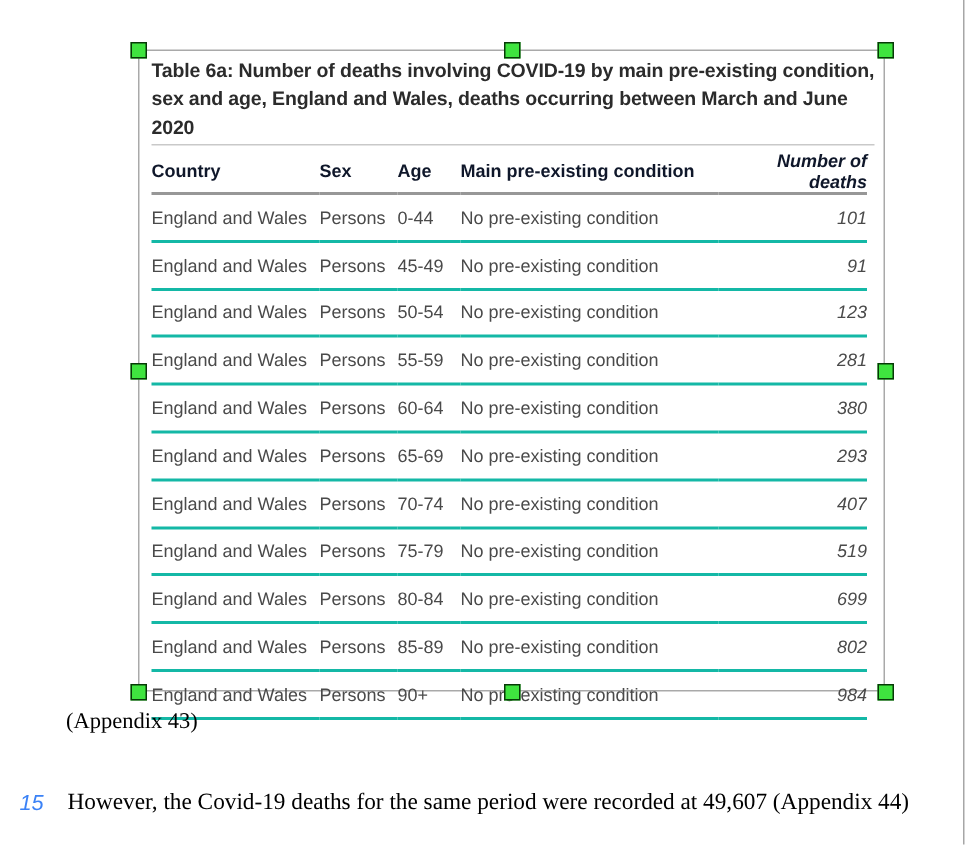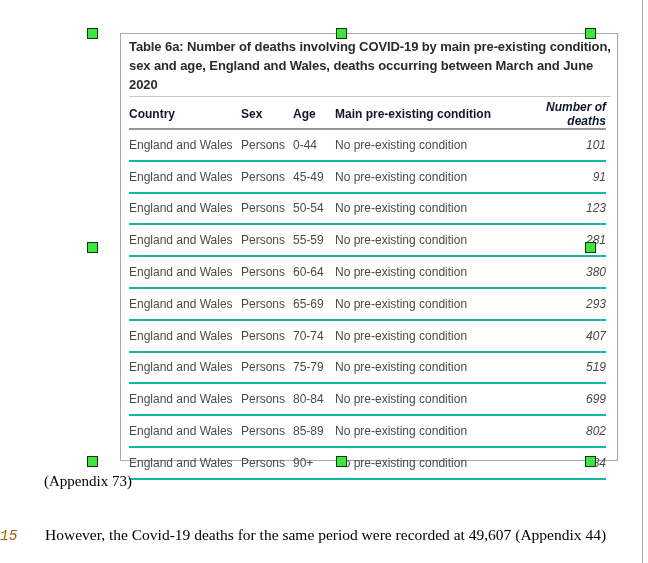--- a/index.html
+++ b/index.html
@@ -7,21 +7,21 @@
     width:648px;height:563px;position:relative;background:#ffffff;
     font-family:"Liberation Sans",sans-serif;overflow:hidden;
   }
   
   .boundary-line{
     position:absolute;left:642px;top:0;width:1px;height:563px;background:#a6a6a6;
   }
   
   .image-frame{
     position:absolute;left:92px;top:33px;width:498px;height:428px;
-    border:1px solid #a9a9a9;box-sizing:border-box;background:#ffffff;margin-left:28px;
+    border:1px solid #a9a9a9;box-sizing:border-box;background:#ffffff;
   }
   .frame-title{
     position:absolute;top:3px;left:8px;width:490px;
     font-size:13px;font-weight:700;color:#2b2b2b;line-height:19px;letter-spacing:-0.1px;
   }
   .title-sep{
     position:absolute;top:62px;left:8px;width:482px;height:1px;background:#c9c9c9;
   }
   table.deaths{
     position:absolute;top:66px;left:8px;width:477px;
@@ -42,22 +42,22 @@
   .handle{
     position:absolute;width:9px;height:9px;background:#3fe43f;
     border:1px solid #063a06;box-sizing:content-box;z-index:5;
   }
   
   .appendix-caption{
     position:absolute;left:44px;top:473px;
     font-family:"Liberation Serif",serif;font-size:15px;color:#000000;
   }
   .line-number{
-    position:absolute;left:0px;top:528px;
-    font-family:Liberation Mono, monospace;font-style:italic;font-size:14.5px;color:#a16207;
+    position:absolute;left:13px;top:528px;
+    font-family:Liberation Sans, sans-serif;font-style:italic;font-size:14.5px;color:#3b82f6;
   }
   .paragraph{
     position:absolute;left:45px;top:526px;width:595px;
     font-family:"Liberation Serif",serif;font-size:15.5px;color:#000000;white-space:nowrap;
   }
 </style>
 </head>
 <body>
 
 <div class="boundary-line"></div>
@@ -166,15 +166,15 @@
 
 <div class="handle" style="left:87px;top:28px;"></div>
 <div class="handle" style="left:336px;top:28px;"></div>
 <div class="handle" style="left:585px;top:28px;"></div>
 <div class="handle" style="left:87px;top:242px;"></div>
 <div class="handle" style="left:585px;top:242px;"></div>
 <div class="handle" style="left:87px;top:456px;"></div>
 <div class="handle" style="left:336px;top:456px;"></div>
 <div class="handle" style="left:585px;top:456px;"></div>
 
-<div class="appendix-caption">(Appendix 73)</div>
+<div class="appendix-caption">(Appendix 43)</div>
 <div class="line-number">15</div>
 <div class="paragraph">However, the Covid-19 deaths for the same period were recorded at 49,607 (Appendix 44)</div>
 
 </body></html>

